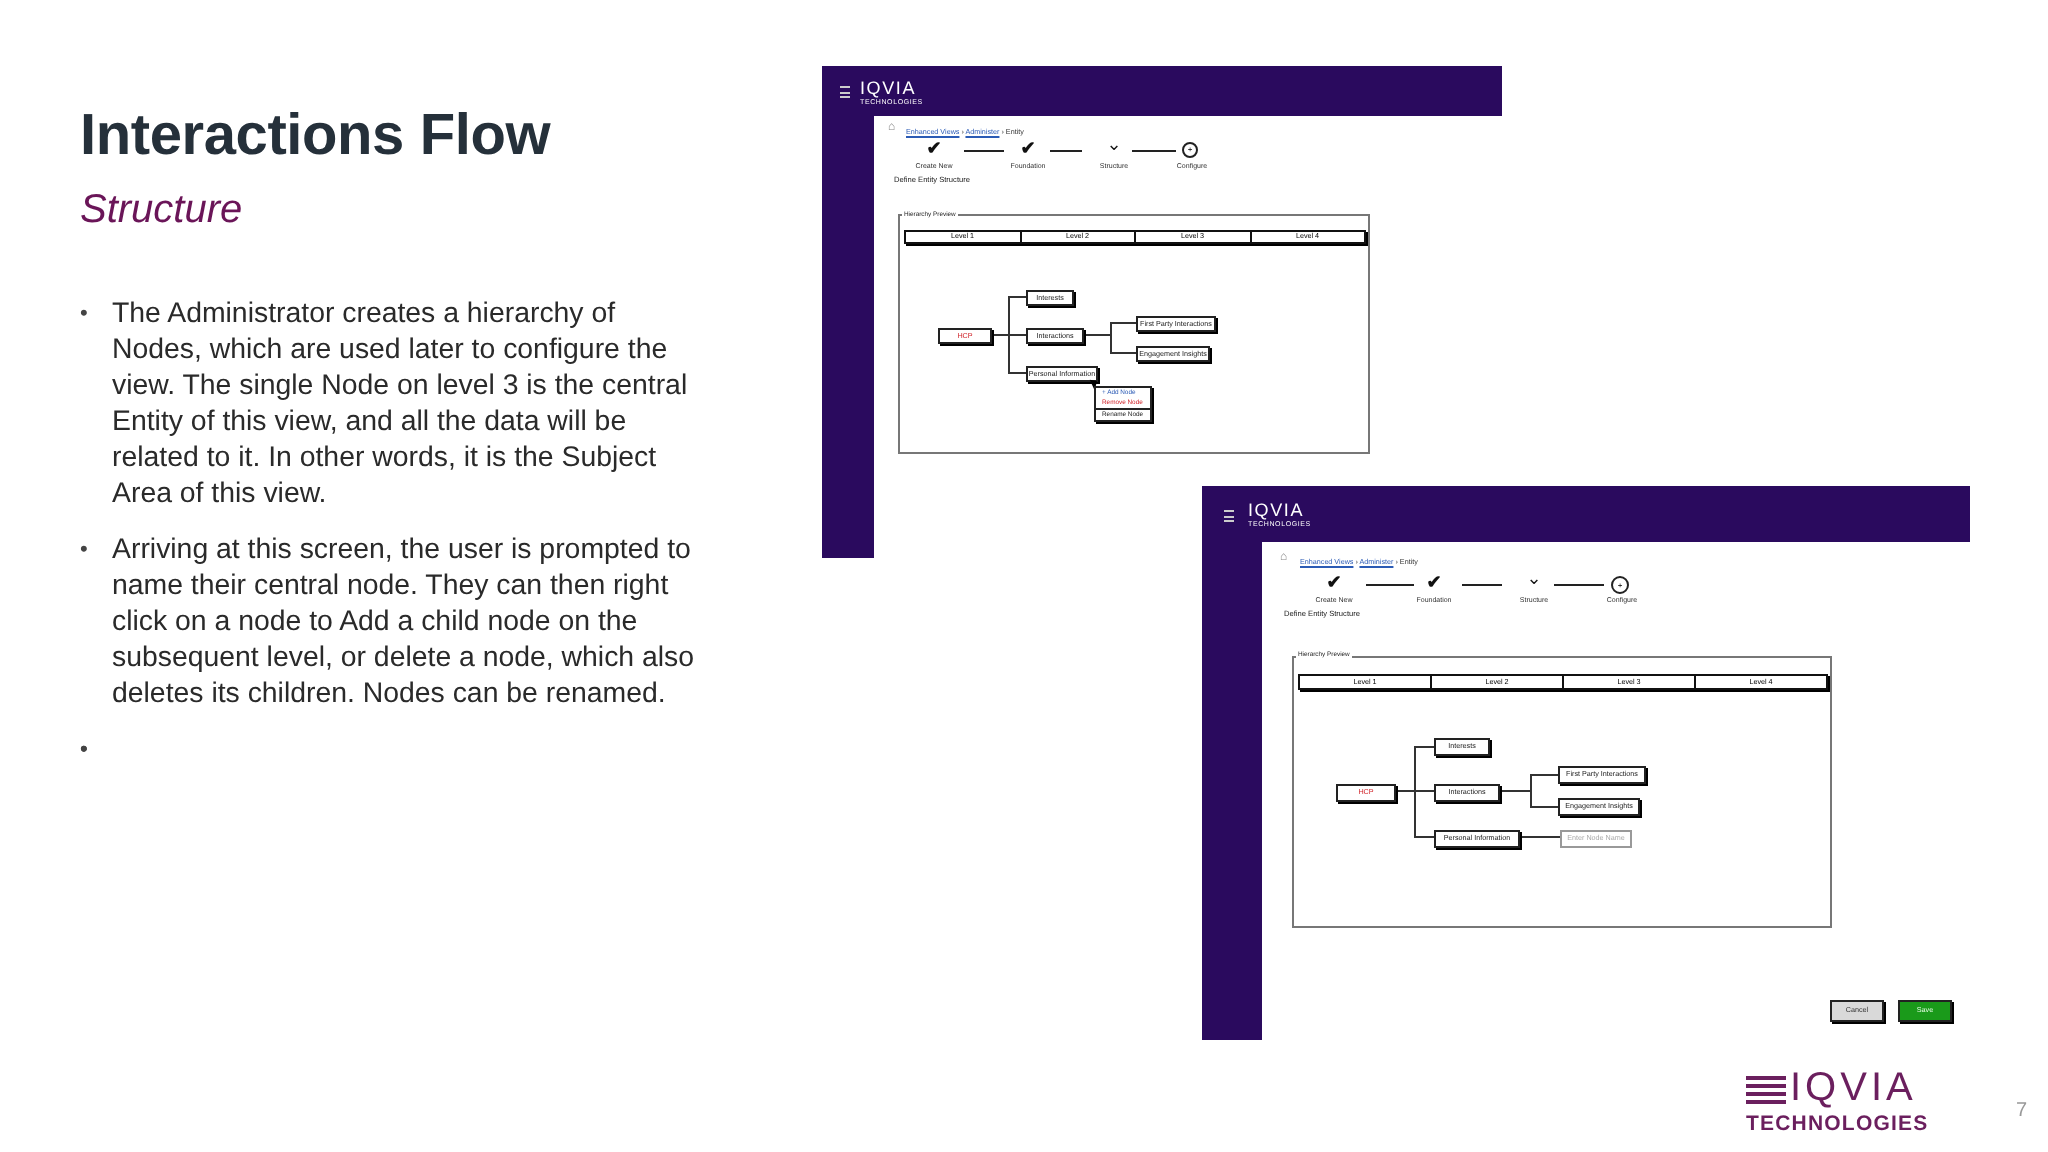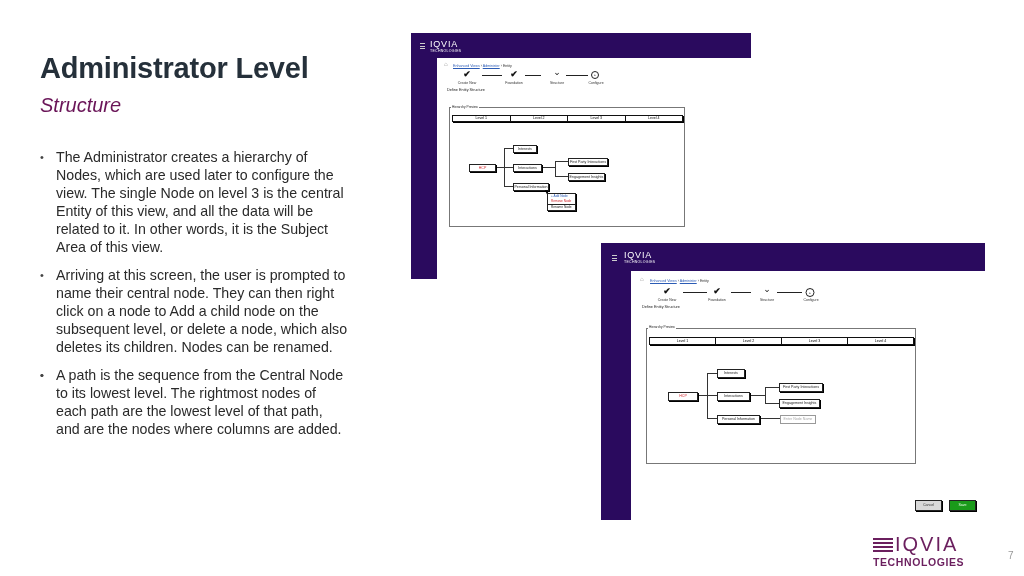--- a/index.html
+++ b/index.html
@@ -49,28 +49,28 @@
   .ctx .rm { color:#d0242a; }
   .ctx .ren { border-top:1px solid #222; color:#222; }
   .cursor { position:absolute; width:0; height:0; border-left:3px solid #000; border-top:2px solid transparent; border-bottom:4px solid transparent; transform:rotate(-25deg); }
   .btn { position:absolute; font-size:3.6px; text-align:center; border:1px solid #222; box-shadow:1px 1px 0 #000; }
   .btn.cancel { background:#d9d9d9; color:#333; }
   .btn.save { background:#1a9a1a; color:#e8ffe8; }
 </style>
 </head>
 <body>
 
-<div class="abs title">Administrator Level</div>
+<div class="abs title">Interactions Flow</div>
 <div class="abs subtitle">Structure</div>
 
 <ul class="abs bullets">
   <li><span class="dot">•</span><span>The Administrator creates a hierarchy of Nodes, which are used later to configure the view. The single Node on level 3 is the central Entity of this view, and all the data will be related to it. In other words, it is the Subject Area of this view.</span></li>
   <li><span class="dot">•</span><span>Arriving at this screen, the user is prompted to name their central node. They can then right click on a node to Add a child node on the subsequent level, or delete a node, which also deletes its children. Nodes can be renamed.</span></li>
   <li><span class="dot">•</span></li>
-  <li><span class="dot">•</span><span>A path is the sequence from the Central Node to its lowest level. The rightmost nodes of each path are the lowest level of that path, and are the nodes where columns are added.</span></li>
+  <li><span class="dot">•</span></li>
 </ul>
 
 <div class="shot" style="left:411px; top:33px; width:340px; height:246px; background:transparent;">
   <div class="header" style="left:0; top:0; width:340px; height:25px;"></div>
   <div class="sidebar" style="left:0; top:0; width:26px; height:246px;"></div>
   <div class="hamburger" style="left:9px; top:10px;"></div>
   <div class="mini-logo" style="left:19px; top:7px;"><span>IQVIA</span><small>TECHNOLOGIES</small></div>
 
   <div style="position:absolute; left:26px; top:25px; width:314px; height:221px; background:#fff;"></div>
 

